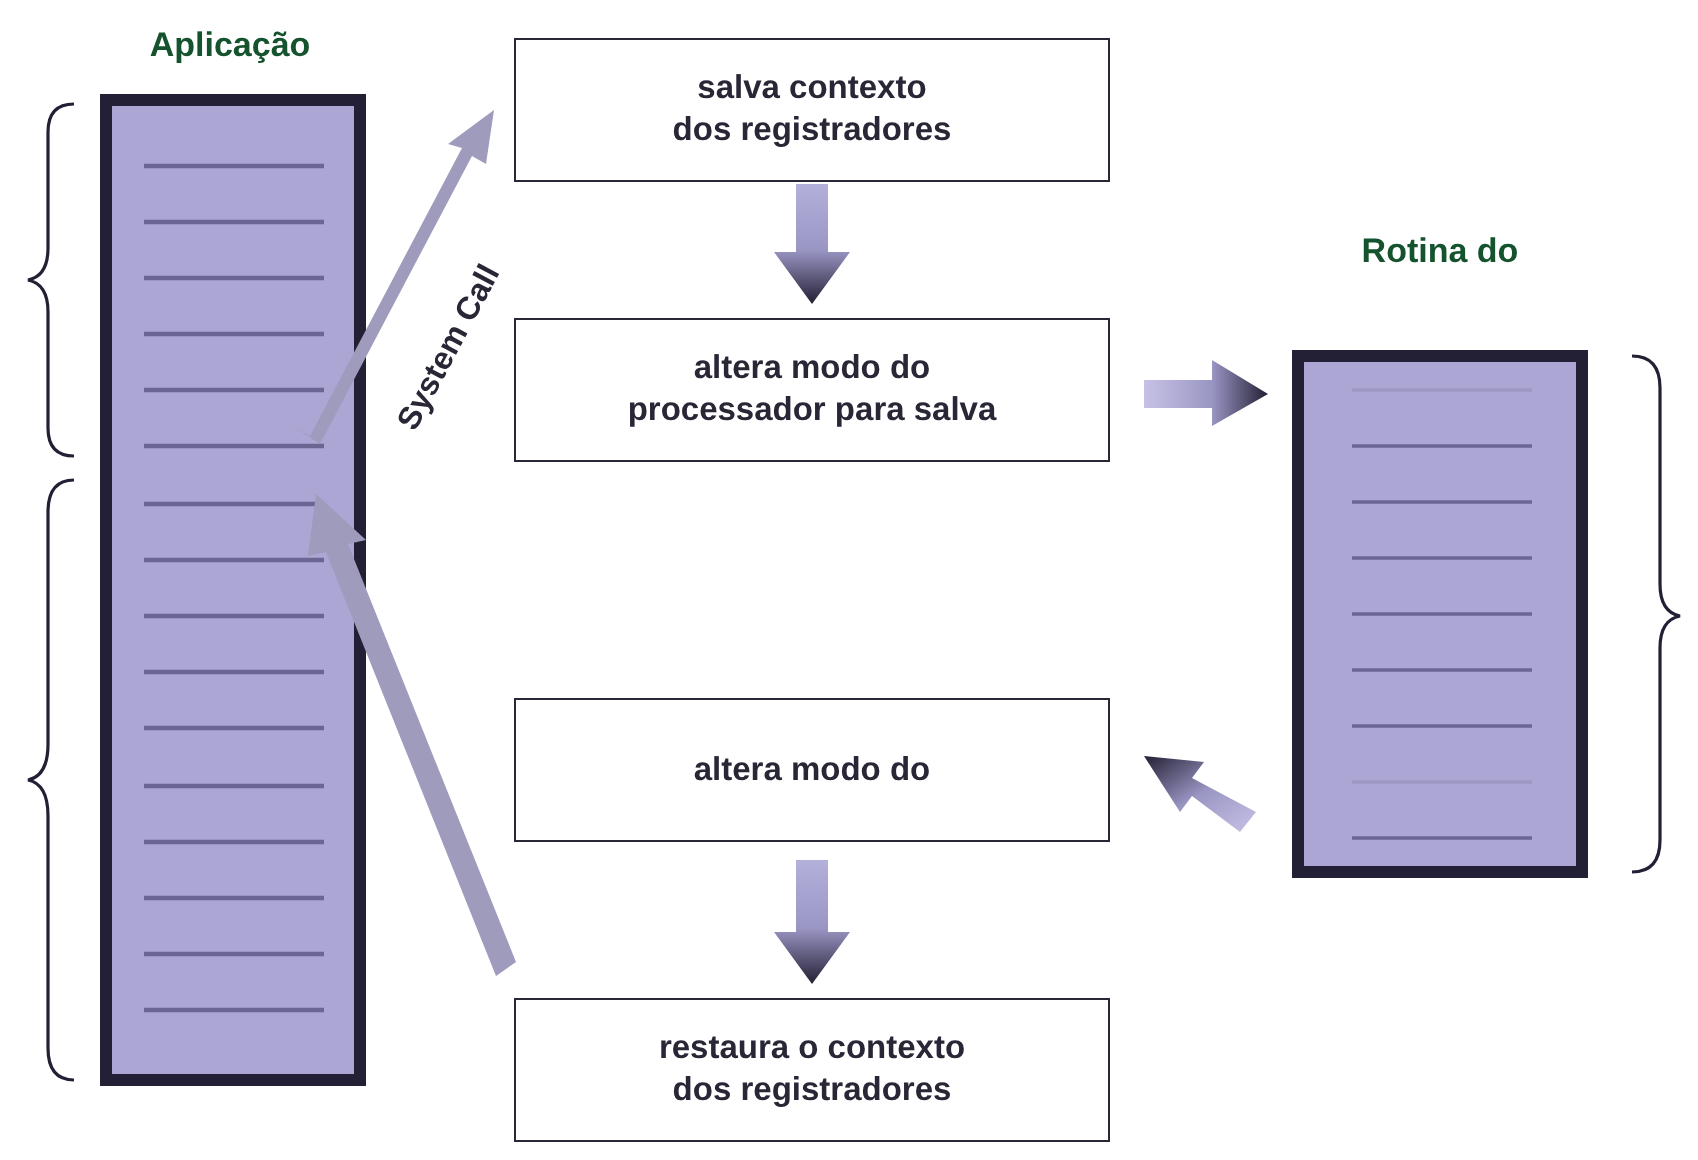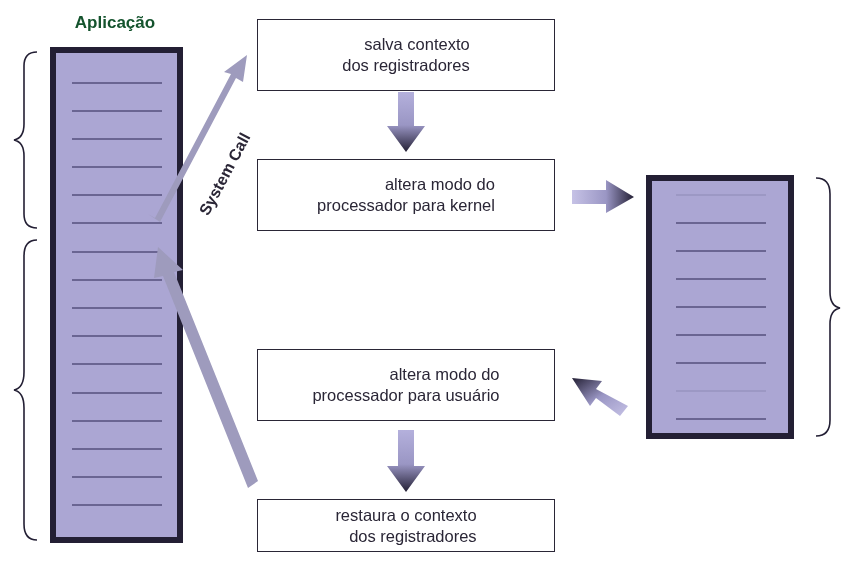--- a/index.html
+++ b/index.html
@@ -3,21 +3,21 @@
 <meta charset="utf-8">
 <style>
   html, body { margin:0; padding:0; background:#ffffff; }
   body { width:849px; height:580px; position:relative; overflow:hidden;
          font-family:"Liberation Sans", sans-serif; }
   svg { position:absolute; left:0; top:0; }
   .title { position:absolute; font-weight:bold; color:#14532d; font-size:17px;
            text-align:center; line-height:21px; }
   .box { position:absolute; background:#fff; border:1.5px solid #2a2636;
          box-sizing:border-box; display:flex; align-items:center; justify-content:center;
-         text-align:right; font-weight:normal; color:#2a2636; font-size:16.5px; line-height:21px; }
+         text-align:center; font-weight:bold; color:#2a2636; font-size:16.5px; line-height:21px; }
   .syscall { position:absolute; font-weight:bold; color:#2a2636; font-size:16px;
              transform-origin:left top; white-space:nowrap; }
 </style>
 </head>
 <body>
 
 <svg width="849" height="580">
   <defs>
     <linearGradient id="gradDown" x1="0" y1="0" x2="0" y2="1">
       <stop offset="0" stop-color="#b4b0dc"></stop>
@@ -98,43 +98,43 @@
     <polygon points="628,406 620,416 596,398 590,406 572,378 602,381 596,389" fill="url(#gradUpLeft)"></polygon>
   </g>
 
   <g>
     <polygon points="398,430 414,430 414,466 425,466 406,492 387,466 398,466" fill="url(#gradDown)"></polygon>
   </g>
 </svg>
 
 <div class="title" style="left:55px; top:12px; width:120px;">Aplicação</div>
 <div class="title" style="left:590px; top:115px; width:260px;">
+  <div>Rotina do</div>
 </div>
 
 <div class="syscall" style="left:196px; top:210px; transform:rotate(-62deg);">System Call</div>
 
 <div class="box" style="left:257px; top:19px; width:298px; height:72px;">
   <div>
     <div>salva contexto</div>
     <div>dos registradores</div>
   </div>
 </div>
 
 <div class="box" style="left:257px; top:159px; width:298px; height:72px;">
   <div>
     <div>altera modo do</div>
-    <div>processador para kernel</div>
+    <div>processador para salva</div>
   </div>
 </div>
 
 <div class="box" style="left:257px; top:349px; width:298px; height:72px;">
   <div>
     <div>altera modo do</div>
-    <div>processador para usuário</div>
   </div>
 </div>
 
-<div class="box" style="left:257px; top:499px; width:298px; height:53px;">
+<div class="box" style="left:257px; top:499px; width:298px; height:72px;">
   <div>
     <div>restaura o contexto</div>
     <div>dos registradores</div>
   </div>
 </div>
 
 </body></html>

